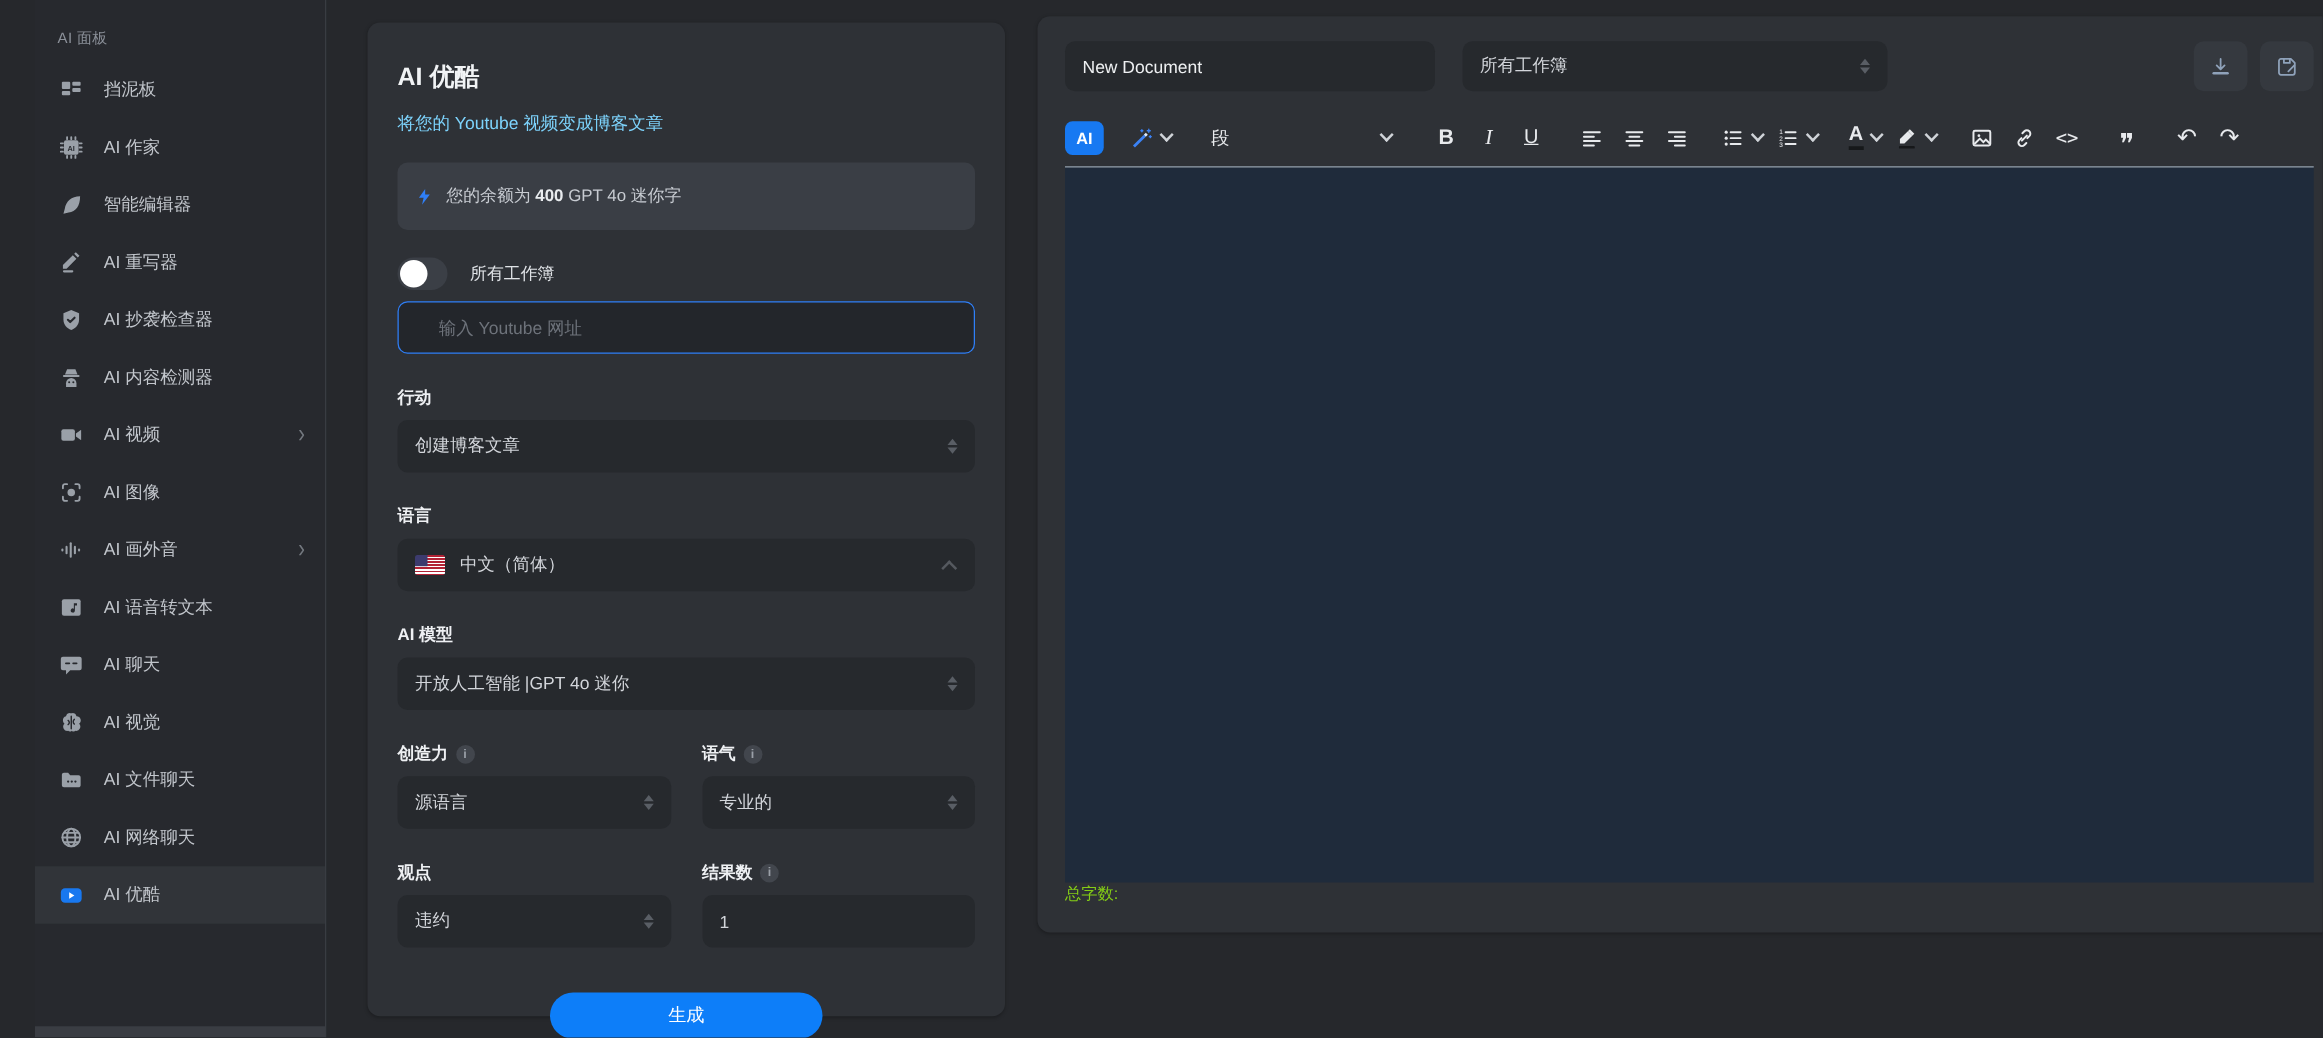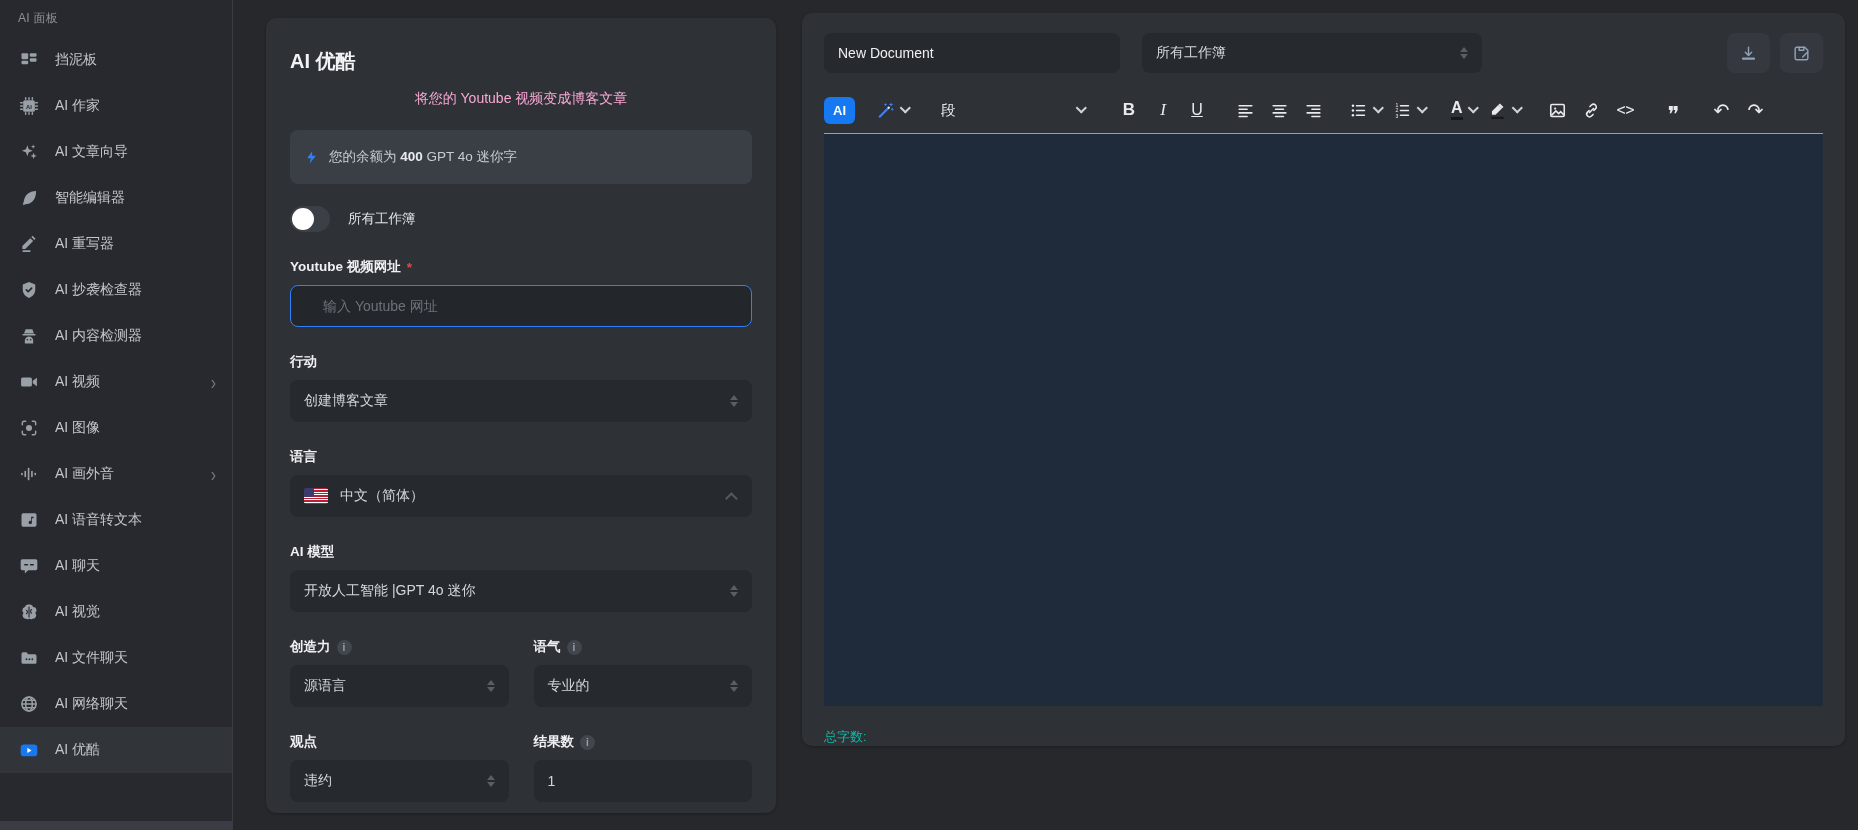--- a/index.html
+++ b/index.html
@@ -1,38 +1,38 @@
 <!DOCTYPE html>
 <html><head>
 <meta charset="utf-8">
 <style>
   * { margin:0; padding:0; box-sizing:border-box; }
   html,body { width:1858px; height:830px; overflow:hidden; }
   body { background:#26282c; font-family:"Liberation Sans","DejaVu Sans",sans-serif; color:#c8ccd2; display:flex; }
 
   
-  .sidebar { width:233px; min-width:233px; height:830px; background:#27292e; border-right:1px solid #393c42; display:flex; flex-direction:column; padding-top:4px; overflow:hidden; }
+  .sidebar { width:233px; min-width:233px; height:830px; background:#27292e; border-right:1px solid #393c42; display:flex; flex-direction:column; padding-top:16px; overflow:hidden;margin-left:28px; }
   .sb-header { font-size:12px; color:#8b9099; padding:6px 0 10px 18px; letter-spacing:.3px; }
   .sb-item { height:46px; display:flex; align-items:center; padding:0 16px 0 18px; gap:15px; font-size:14px; color:#c2c6cc; cursor:pointer; }
   .sb-item.active { background:#313439; }
   .sb-item .ic { width:22px; height:22px; display:flex; align-items:center; justify-content:center; flex:none; }
   .sb-item svg { width:20px; height:20px; }
   .sb-fill { fill:#9aa0a8; }
   .sb-stroke { stroke:#9aa0a8; fill:none; stroke-width:1.8; stroke-linecap:round; stroke-linejoin:round; }
   .sb-cut { fill:#27292e; }
   .sb-chev { margin-left:auto; color:#73787f; font-size:16px; line-height:1; transform:scaleY(1.3); }
   .sb-bottom-strip { margin-top:auto; height:9px; background:#3a3d43; }
 
   
   .main { flex:1; position:relative; }
 
   
   .panel-form { position:absolute; left:33px; top:18px; width:510px; height:795px; background:#2e3136; border-radius:10px; padding:30px 24px 0; box-shadow:0 1px 3px rgba(0,0,0,.25); }
   .pf-title { font-size:20px; font-weight:bold; color:#f1f3f5; }
-  .pf-sub { font-size:14px; color:#f9a8d4; margin-top:15px;text-align:center; }
+  .pf-sub { font-size:14px; color:#7dd3fc; margin-top:15px; }
   .balance { margin-top:22px; height:54px; background:#3a3e45; border-radius:8px; display:flex; align-items:center; gap:10px; padding:0 14px; font-size:13.5px; color:#c8ccd2; }
   .balance b { color:#e9ecef; }
   .toggle-row { margin-top:22px; display:flex; align-items:center; gap:18px; }
   .toggle { width:40px; height:26px; background:#3b3f46; border-radius:13px; position:relative; cursor:pointer; flex:none; }
   .toggle .knob { position:absolute; left:2px; top:2px; width:22px; height:22px; border-radius:50%; background:#ffffff; }
   .toggle-label { font-size:13.5px; color:#dfe2e6; }
   .f-label { margin-top:26px; font-size:13.5px; font-weight:bold; color:#eef0f3; display:flex; align-items:center; gap:6px; }
   .req { color:#e5484d; font-weight:bold; }
   .info-i { width:15px; height:15px; border-radius:50%; background:#42464d; color:#9aa0a8; font-size:10px; font-weight:bold; display:inline-flex; align-items:center; justify-content:center; font-style:normal; }
   .field { margin-top:9px; height:42px; background:#26292d; border-radius:8px; display:flex; align-items:center; padding:0 14px; font-size:14px; color:#d3d6db; position:relative; }
@@ -72,21 +72,21 @@
   .tb-chev { width:8px; height:8px; border-left:2px solid #cfd3d8; border-bottom:2px solid #cfd3d8; transform:rotate(-45deg) translate(1px,-2px); margin-left:4px; }
   .para-select { width:165px; height:34px; display:flex; align-items:center; padding:0 10px; font-size:14.5px; color:#e8eaed; cursor:pointer; border-radius:6px; }
   .para-select .tb-chev { margin-left:auto; }
   .bold-b { font-weight:bold; font-size:17px; }
   .ital-i { font-style:italic; font-family:"Liberation Serif",serif; font-size:17px; }
   .und-u { text-decoration:underline; font-size:16px; }
   .a-color { font-size:16px; font-weight:bold; border-bottom:3px solid #16181a; line-height:1.05; }
   .undo-redo { font-size:19px; color:#e8eaed; }
 
   .editor-area { flex:1; background:#1f2b3b; border-top:1px solid #97a1ac; margin:0; cursor:text; }
-  .ed-footer { height:40px; display:flex; align-items:flex-end; font-size:13px; color:#14b8a6; }
+  .ed-footer { height:40px; display:flex; align-items:flex-start; font-size:13px; color:#84cc16; }
 </style>
 </head>
 <body>
 
 <nav class="sidebar">
   <div class="sb-header">AI 面板</div>
 
   <div class="sb-item">
     <span class="ic">
         <svg viewBox="0 0 24 24">
@@ -103,29 +103,20 @@
     <span class="ic">
         <svg viewBox="0 0 24 24">
           <rect class="sb-fill" x="5" y="5" width="14" height="14" rx="2"></rect>
           <path class="sb-stroke" d="M8 2v2M12 2v2M16 2v2M8 20v2M12 20v2M16 20v2M2 8h2M2 12h2M2 16h2M20 8h2M20 12h2M20 16h2"></path>
           <text x="12" y="15" text-anchor="middle" font-size="7" font-weight="bold" fill="#27292e">AI</text>
         </svg>
       </span>
     <span>AI 作家</span>
   </div>
 
-  <div class="sb-item">
-    <span class="ic">
-        <svg viewBox="0 0 24 24">
-          <path class="sb-fill" d="M10 4l1.7 4.8L16.5 10.5l-4.8 1.7L10 17l-1.7-4.8L3.5 10.5l4.8-1.7z"></path>
-          <path class="sb-fill" d="M17.5 13l1 2.7 2.7 1-2.7 1-1 2.7-1-2.7-2.7-1 2.7-1zM17 3l.7 1.9 1.9.7-1.9.7-.7 1.9-.7-1.9-1.9-.7 1.9-.7z"></path>
-        </svg>
-      </span>
-    <span>AI 文章向导</span>
-  </div>
 
   <div class="sb-item">
     <span class="ic">
         <svg viewBox="0 0 24 24">
           <path class="sb-fill" d="M20.5 3.5C12 3.5 7 8.5 5.8 15.5L4.5 20.5l5-1.2c7-1.2 11-6.5 11-15.8zM7.5 16.5c2-4.5 5-7.5 9-9.5-4.5 1-8 4-10.2 8.8z"></path>
         </svg>
       </span>
     <span>智能编辑器</span>
   </div>
 
@@ -278,24 +269,20 @@
       <span><span>您的余额为</span> <b>400</b> <span>GPT 4o 迷你字</span></span>
     </div>
 
     <div class="toggle-row">
       <div class="toggle">
           <div class="knob"></div>
         </div>
       <span class="toggle-label">所有工作簿</span>
     </div>
 
-    <div class="f-label">
-        <span>Youtube 视频网址</span>
-        <span class="req">*</span>
-      </div>
     <div class="field url">
       <input type="text" placeholder="输入 Youtube 网址" style="">
     </div>
 
     <div class="f-label">行动</div>
     <div class="field">
       <span>创建博客文章</span>
       <span class="updown">
           <i class="u"></i>
           <i class="d"></i>

